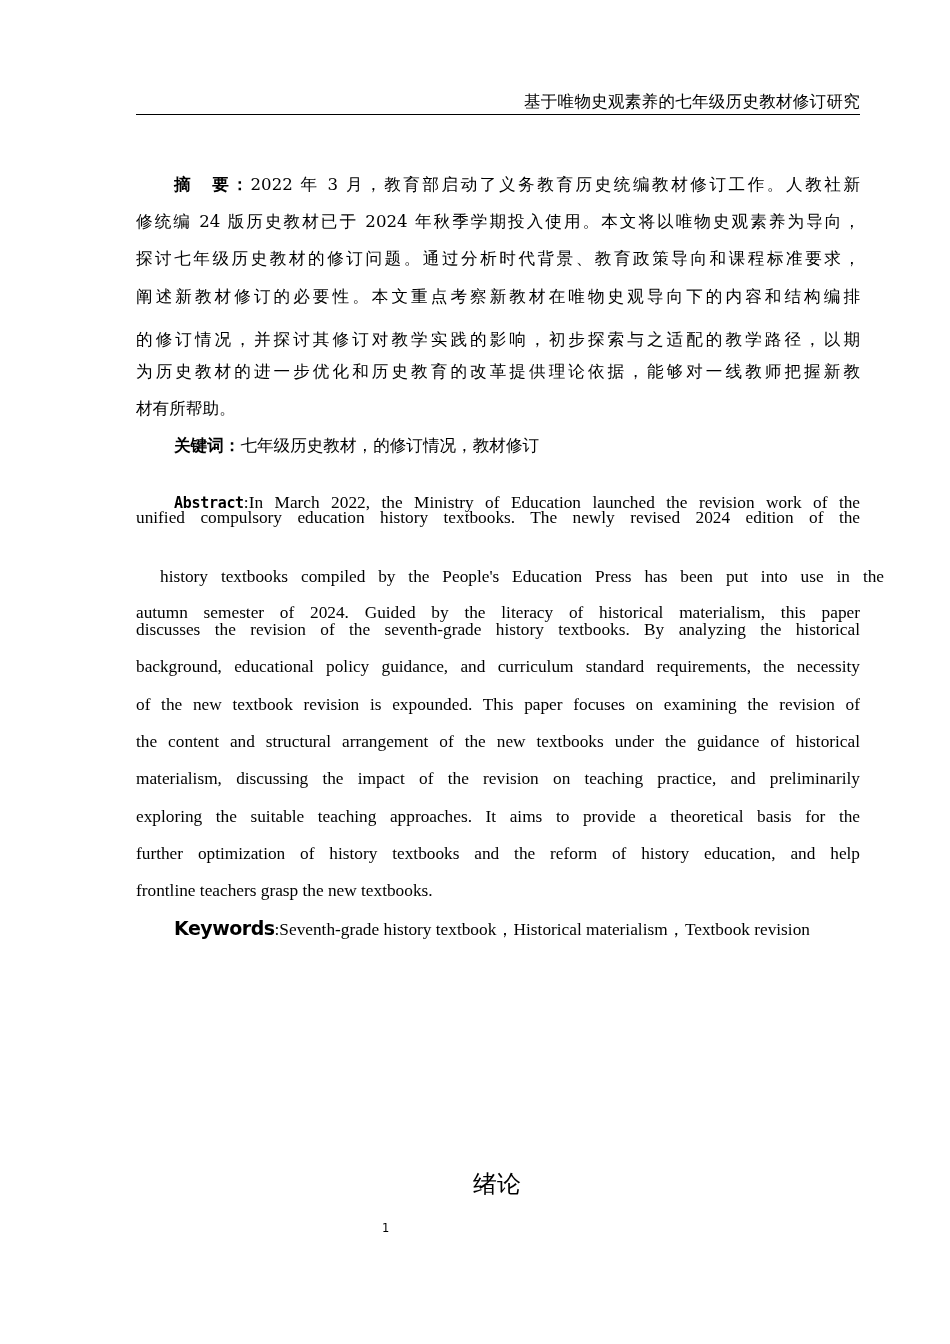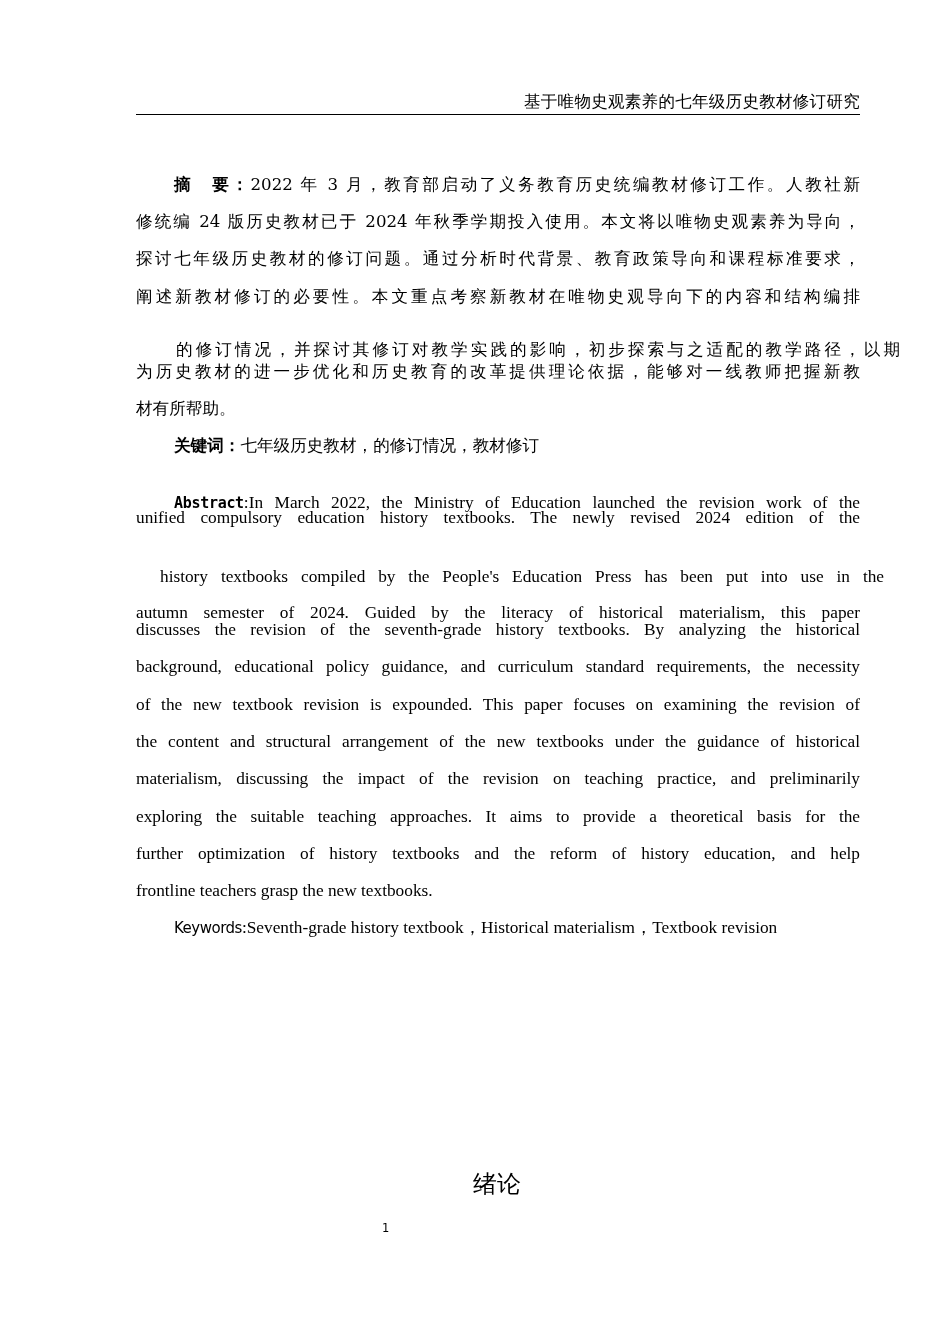--- a/index.html
+++ b/index.html
@@ -8,39 +8,39 @@
     font-family:"DejaVu Serif", serif; font-size:16.5px; letter-spacing:0.3px; line-height:22px; }
   .header-rule { position:absolute; left:136px; width:724px; top:114px; height:0; border-top:1.5px solid #000; }
   .line { position:absolute; left:136px; width:724px; height:24px; line-height:24px;
     white-space:nowrap; overflow:visible; font-size:17px; }
   .just { text-align:justify; text-align-last:justify; }
   .cn { font-family:"DejaVu Serif", serif; font-size:16.6px; }
   .en { font-family:"Liberation Serif", serif; font-size:17.3px; }
   .indent { left:174px; width:686px; }
   .lbl-cn { font-family:Liberation Sans, sans-serif; font-weight:bold; }
   .lbl-en { font-family:"DejaVu Sans Mono", monospace; font-weight:bold; font-size:15px; letter-spacing:-0.3px; }
-  .kw-lbl-en { font-family:"DejaVu Sans", sans-serif; font-weight:normal; font-size:15px; letter-spacing:-0.5px;text-align:center; }
+  .kw-lbl-en { font-family:"DejaVu Sans", sans-serif; font-weight:bold; font-size:19px; letter-spacing:-0.5px;text-align:center; }
   .chapter-title { position:absolute; left:0; width:994px; top:1168px; text-align:center;
     font-family:"DejaVu Sans", sans-serif; font-size:24px; line-height:32px; }
   .page-number { position:absolute; left:382px; top:1221px; font-family:"DejaVu Sans", sans-serif; font-size:11.5px; }
 </style>
 </head>
 <body>
 
 <div>
 
   <div class="header-title">基于唯物史观素养的七年级历史教材修订研究</div>
   <div class="header-rule"></div>
 
   <div>
     <div class="line cn just indent" style="top:173px;"><span class="lbl-cn">摘　要：</span><span>2022 年 3 月，教育部启动了义务教育历史统编教材修订工作。人教社新</span></div>
     <div class="line cn just" style="top:210px;">修统编 24 版历史教材已于 2024 年秋季学期投入使用。本文将以唯物史观素养为导向，</div>
     <div class="line cn just" style="top:247px;">探讨七年级历史教材的修订问题。通过分析时代背景、教育政策导向和课程标准要求，</div>
     <div class="line cn just" style="top:285px;">阐述新教材修订的必要性。本文重点考察新教材在唯物史观导向下的内容和结构编排</div>
-    <div class="line cn just" style="top:338px;margin-left:40px;">的修订情况，并探讨其修订对教学实践的影响，初步探索与之适配的教学路径，以期</div>
+    <div class="line cn just" style="top:328px;">的修订情况，并探讨其修订对教学实践的影响，初步探索与之适配的教学路径，以期</div>
     <div class="line cn just" style="top:360px;">为历史教材的进一步优化和历史教育的改革提供理论依据，能够对一线教师把握新教</div>
     <div class="line cn" style="top:397px;">材有所帮助。</div>
   </div>
 
   <div class="line cn indent" style="top:434px;"><span class="lbl-cn">关键词：</span><span>七年级历史教材，的修订情况，教材修订</span></div>
 
   <div>
     <div class="line en just indent" style="top:469px;margin-top:22px;"><span class="lbl-en">Abstract</span><span>:</span><span>In March 2022, the Ministry of Education launched the revision work of the</span></div>
     <div class="line en just" style="top:506px;">unified compulsory education history textbooks. The newly revised 2024 edition of the</div>
     <div class="line en just" style="top:565px;margin-left:24px;">history textbooks compiled by the People's Education Press has been put into use in the</div>

